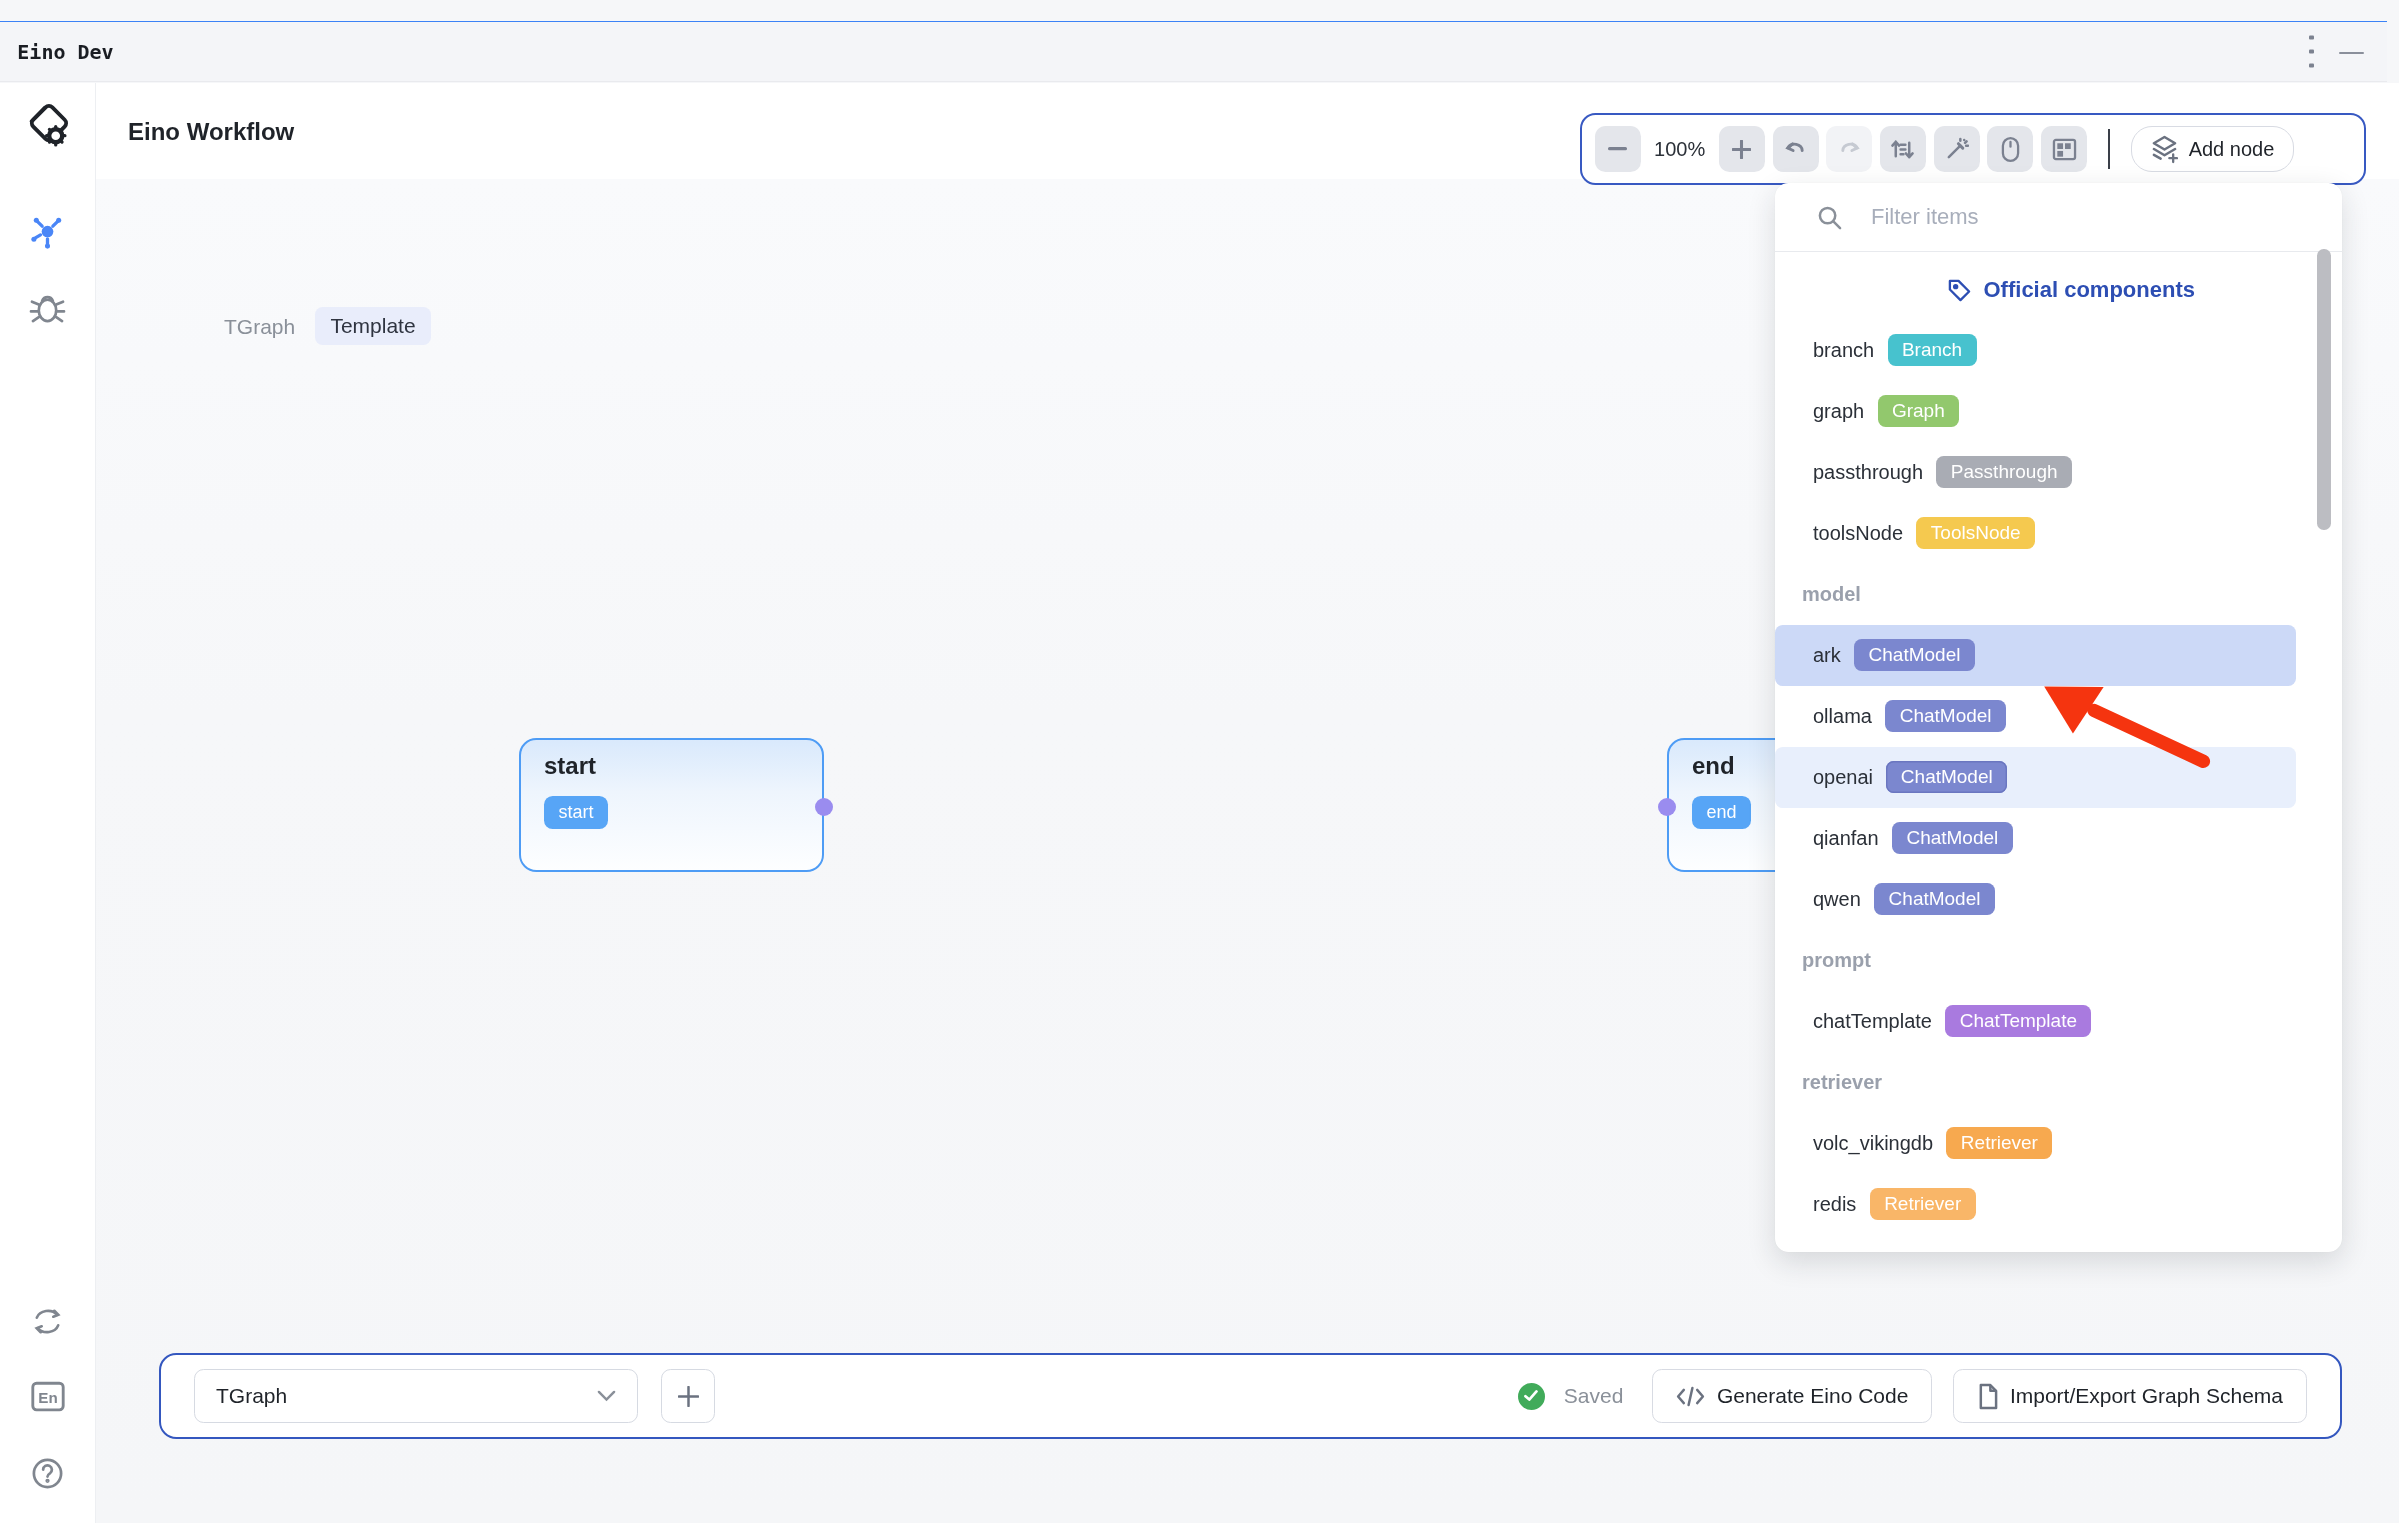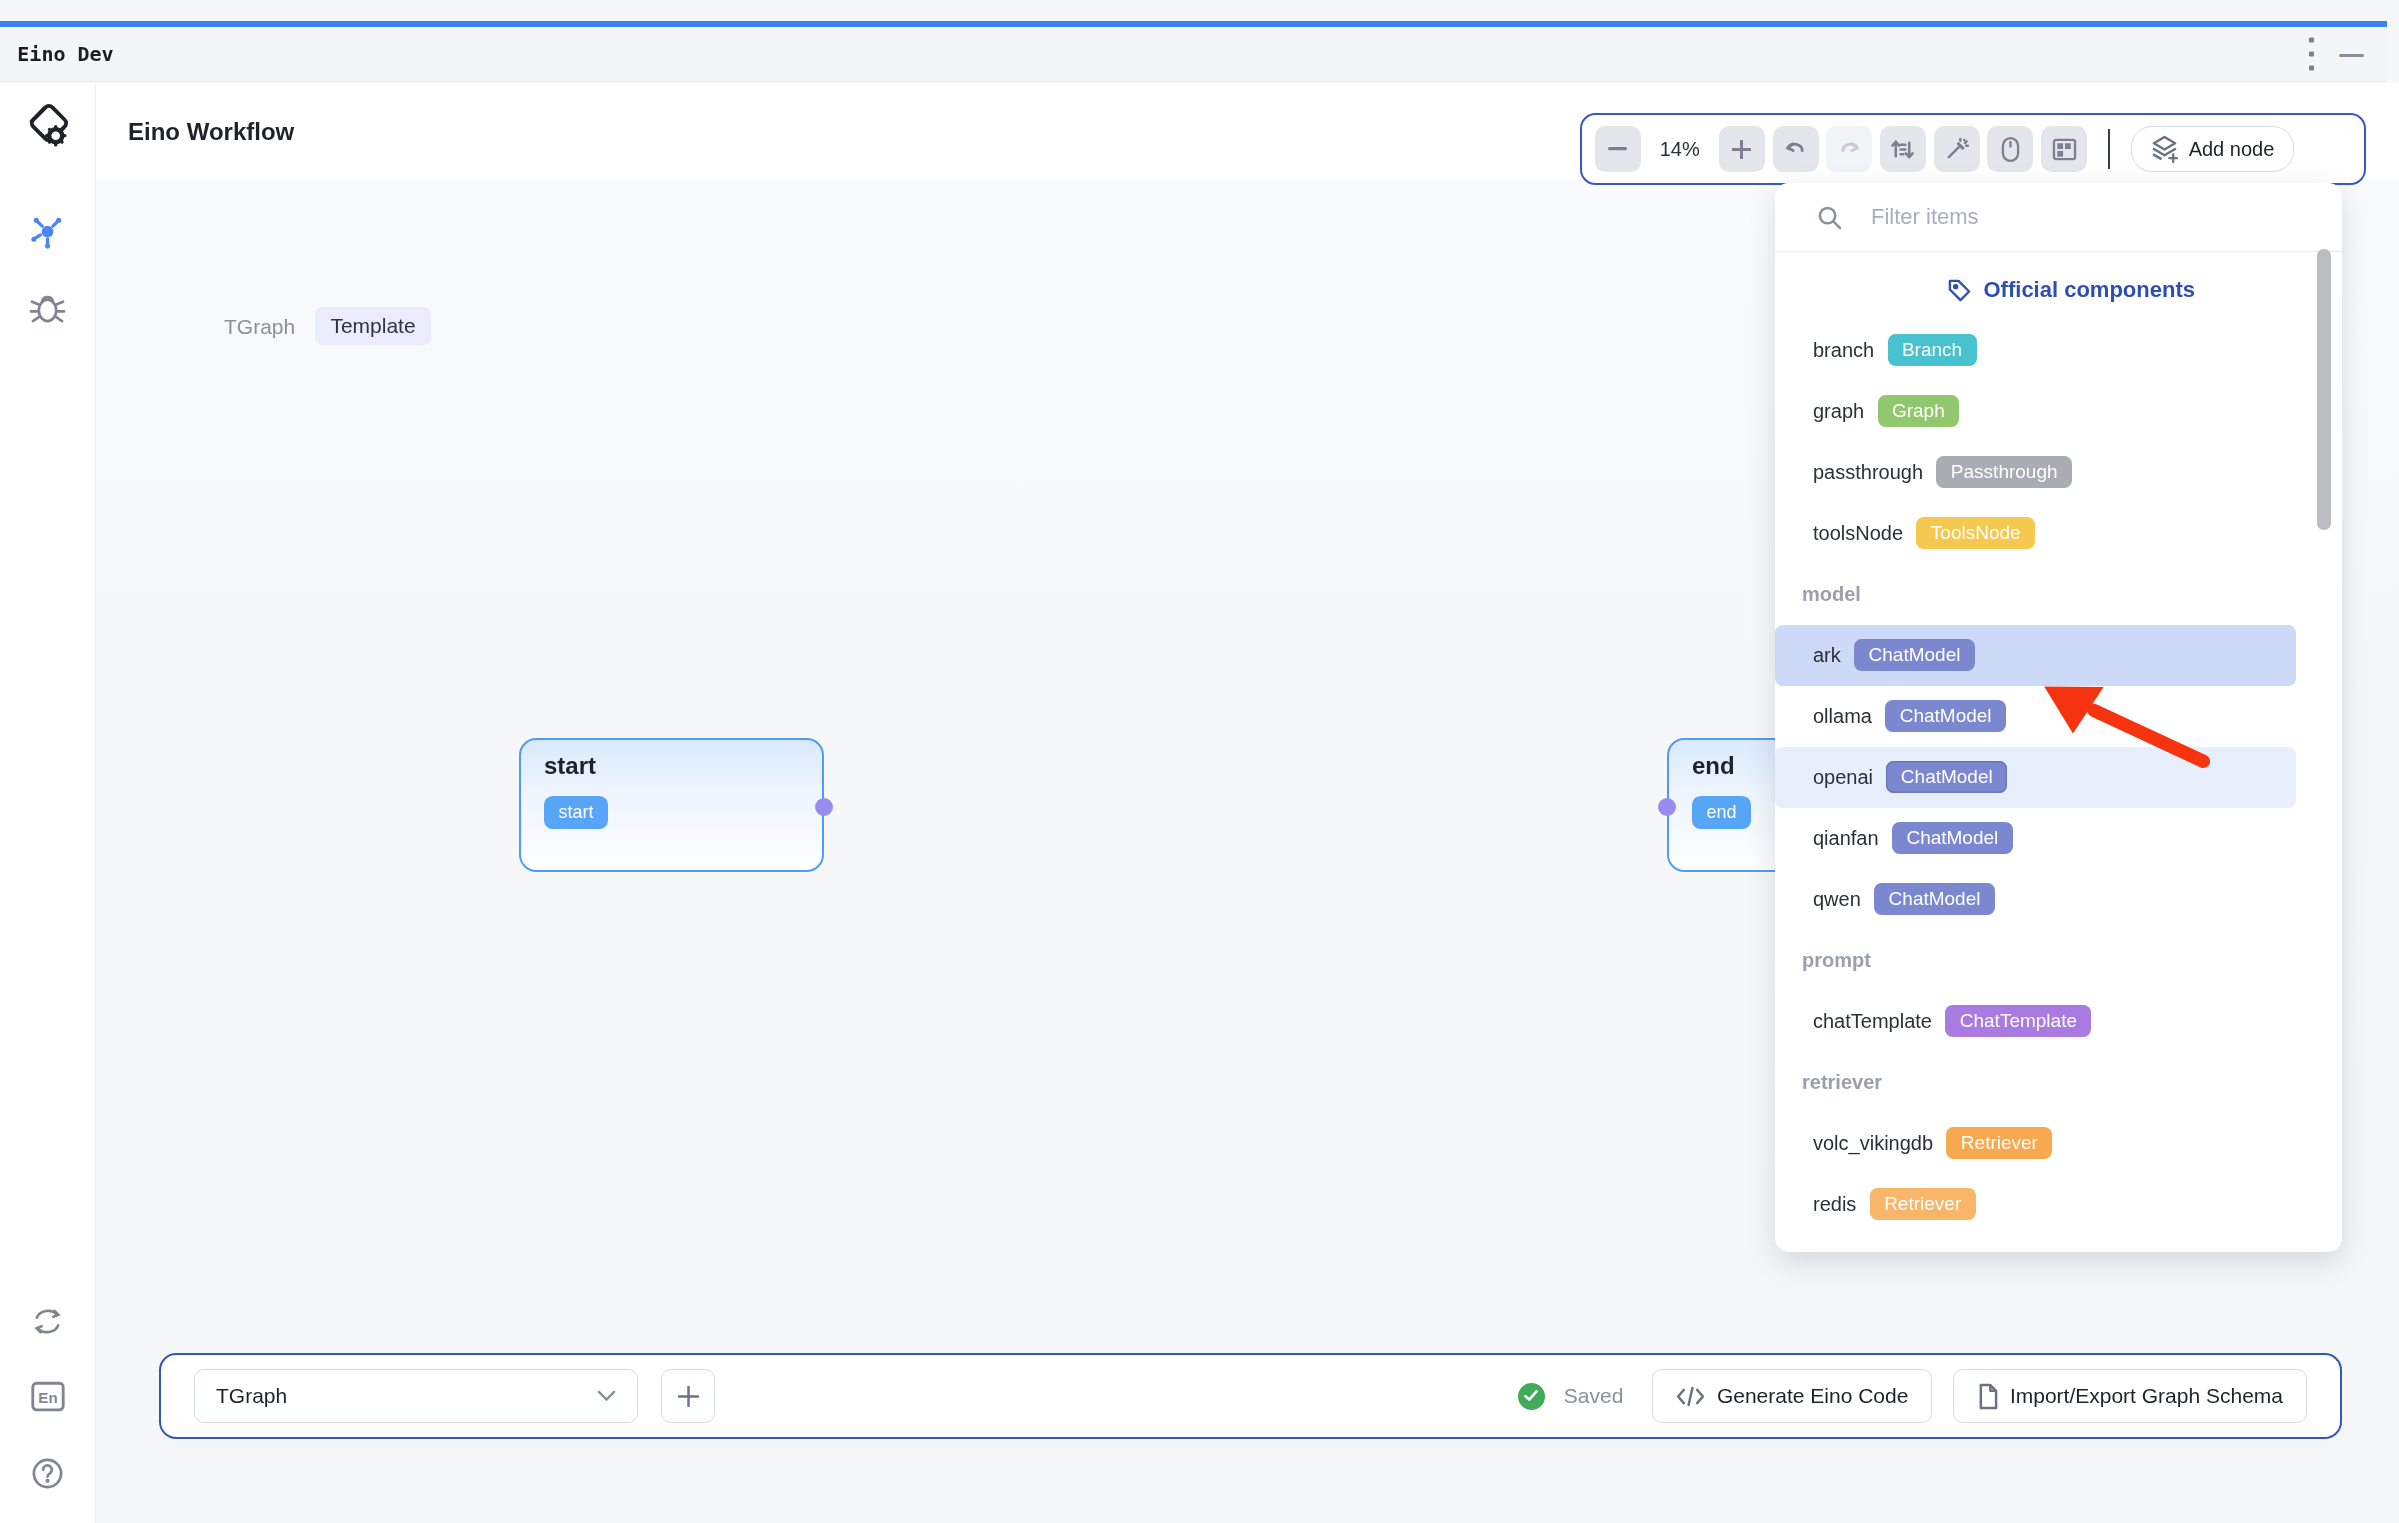--- a/index.html
+++ b/index.html
@@ -1,21 +1,21 @@
 <!DOCTYPE html>
 <html><head>
 <meta charset="utf-8">
 <style>
   * { margin:0; padding:0; box-sizing:border-box; }
   html,body { width:2400px; height:1524px; overflow:hidden; background:#f6f7f9;
               font-family:"Liberation Sans", sans-serif; color:#2b3038; }
 
   
   .titlebar { position:absolute; left:0; top:21px; right:12px; height:61px;
-              background:#f4f5f8; border-top:6px solid #3b82f6; border-bottom:1px solid #e9eaee; }
+              background:#f4f5f8; border-top:1px solid #3b82f6; border-bottom:1px solid #e9eaee; }
   .titlebar-title { position:absolute; left:17.3px; top:50%; transform:translateY(-50%);
                     font-family:"DejaVu Sans Mono", monospace; font-weight:bold; font-size:20px; color:#1a1d23; }
   .kebab { position:absolute; right:67px; top:50%; transform:translateY(-50%); width:17.3px; height:33px;
            display:flex; flex-direction:column; justify-content:space-between; align-items:center; cursor:pointer; }
   .kebab i { width:4.8px; height:4.8px; border-radius:1px; background:#7c8290; }
   .win-dash { position:absolute; right:23px; top:50%; width:25px; height:2.9px; background:#8a8f9b; border-radius:1.9px; }
 
   
   .app { position:absolute; left:0; top:83px; right:0; bottom:0; background:#ffffff; }
   .sidebar { position:absolute; left:0; top:0; width:96px; bottom:0; background:#fff; border-right:1px solid #edeff2; z-index:5; }
@@ -179,21 +179,21 @@
       </svg>
     </div>
   </div>
 
   <div class="toolbar">
     <div class="tb-btn">
       <svg width="19" height="3.8" viewBox="0 0 20 4">
           <rect width="20" height="3.4" rx="1.6" fill="#7b8190"></rect>
         </svg>
     </div>
-    <div class="tb-zoom">14%</div>
+    <div class="tb-zoom">100%</div>
     <div class="tb-btn">
       <svg width="19" height="19" viewBox="0 0 20 20">
           <path d="M10 1 V19 M1 10 H19" stroke="#7b8190" stroke-width="3.2" stroke-linecap="round"></path>
         </svg>
     </div>
     <div class="tb-btn">
       <svg width="23" height="17.3" viewBox="0 0 24 18" fill="none" stroke="#7b8190" stroke-width="3" stroke-linecap="round">
         <path d="M4 8 a8 7 0 0 1 15 3"></path>
           <path d="M9 4 L4 8.5 L9.5 11"></path>
       </svg>

